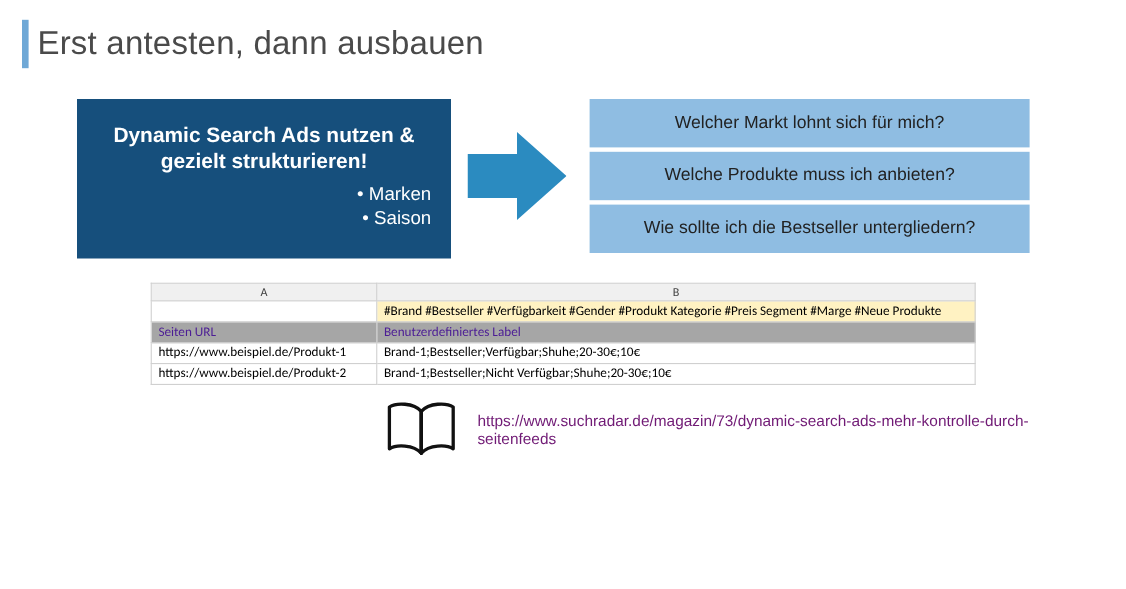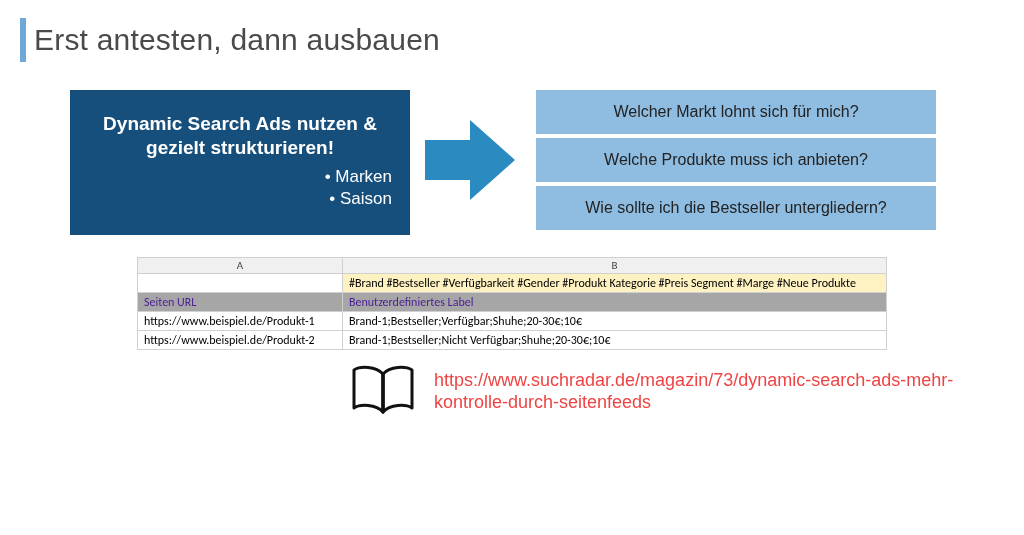--- a/index.html
+++ b/index.html
@@ -113,22 +113,22 @@
   .sheet .col-a { width: 205px; }
   .sheet .col-b { width: auto; }
   .footer {
     display: flex;
     align-items: center;
     gap: 18px;
     padding: 14px 30px 0 350px;
   }
   .book-svg { flex-shrink: 0; }
   .footer-link {
-    font-size: 18px;
-    color: #ef4444;
+    font-size: 14px;
+    color: #701a75;
     line-height: 1.25;
     max-width: 560px;
   }
 </style>
 </head>
 <body>
 
 <div class="title-wrap">
   <div class="title-bar"></div>
   <h1 class="title">Erst antesten, dann ausbauen</h1>

